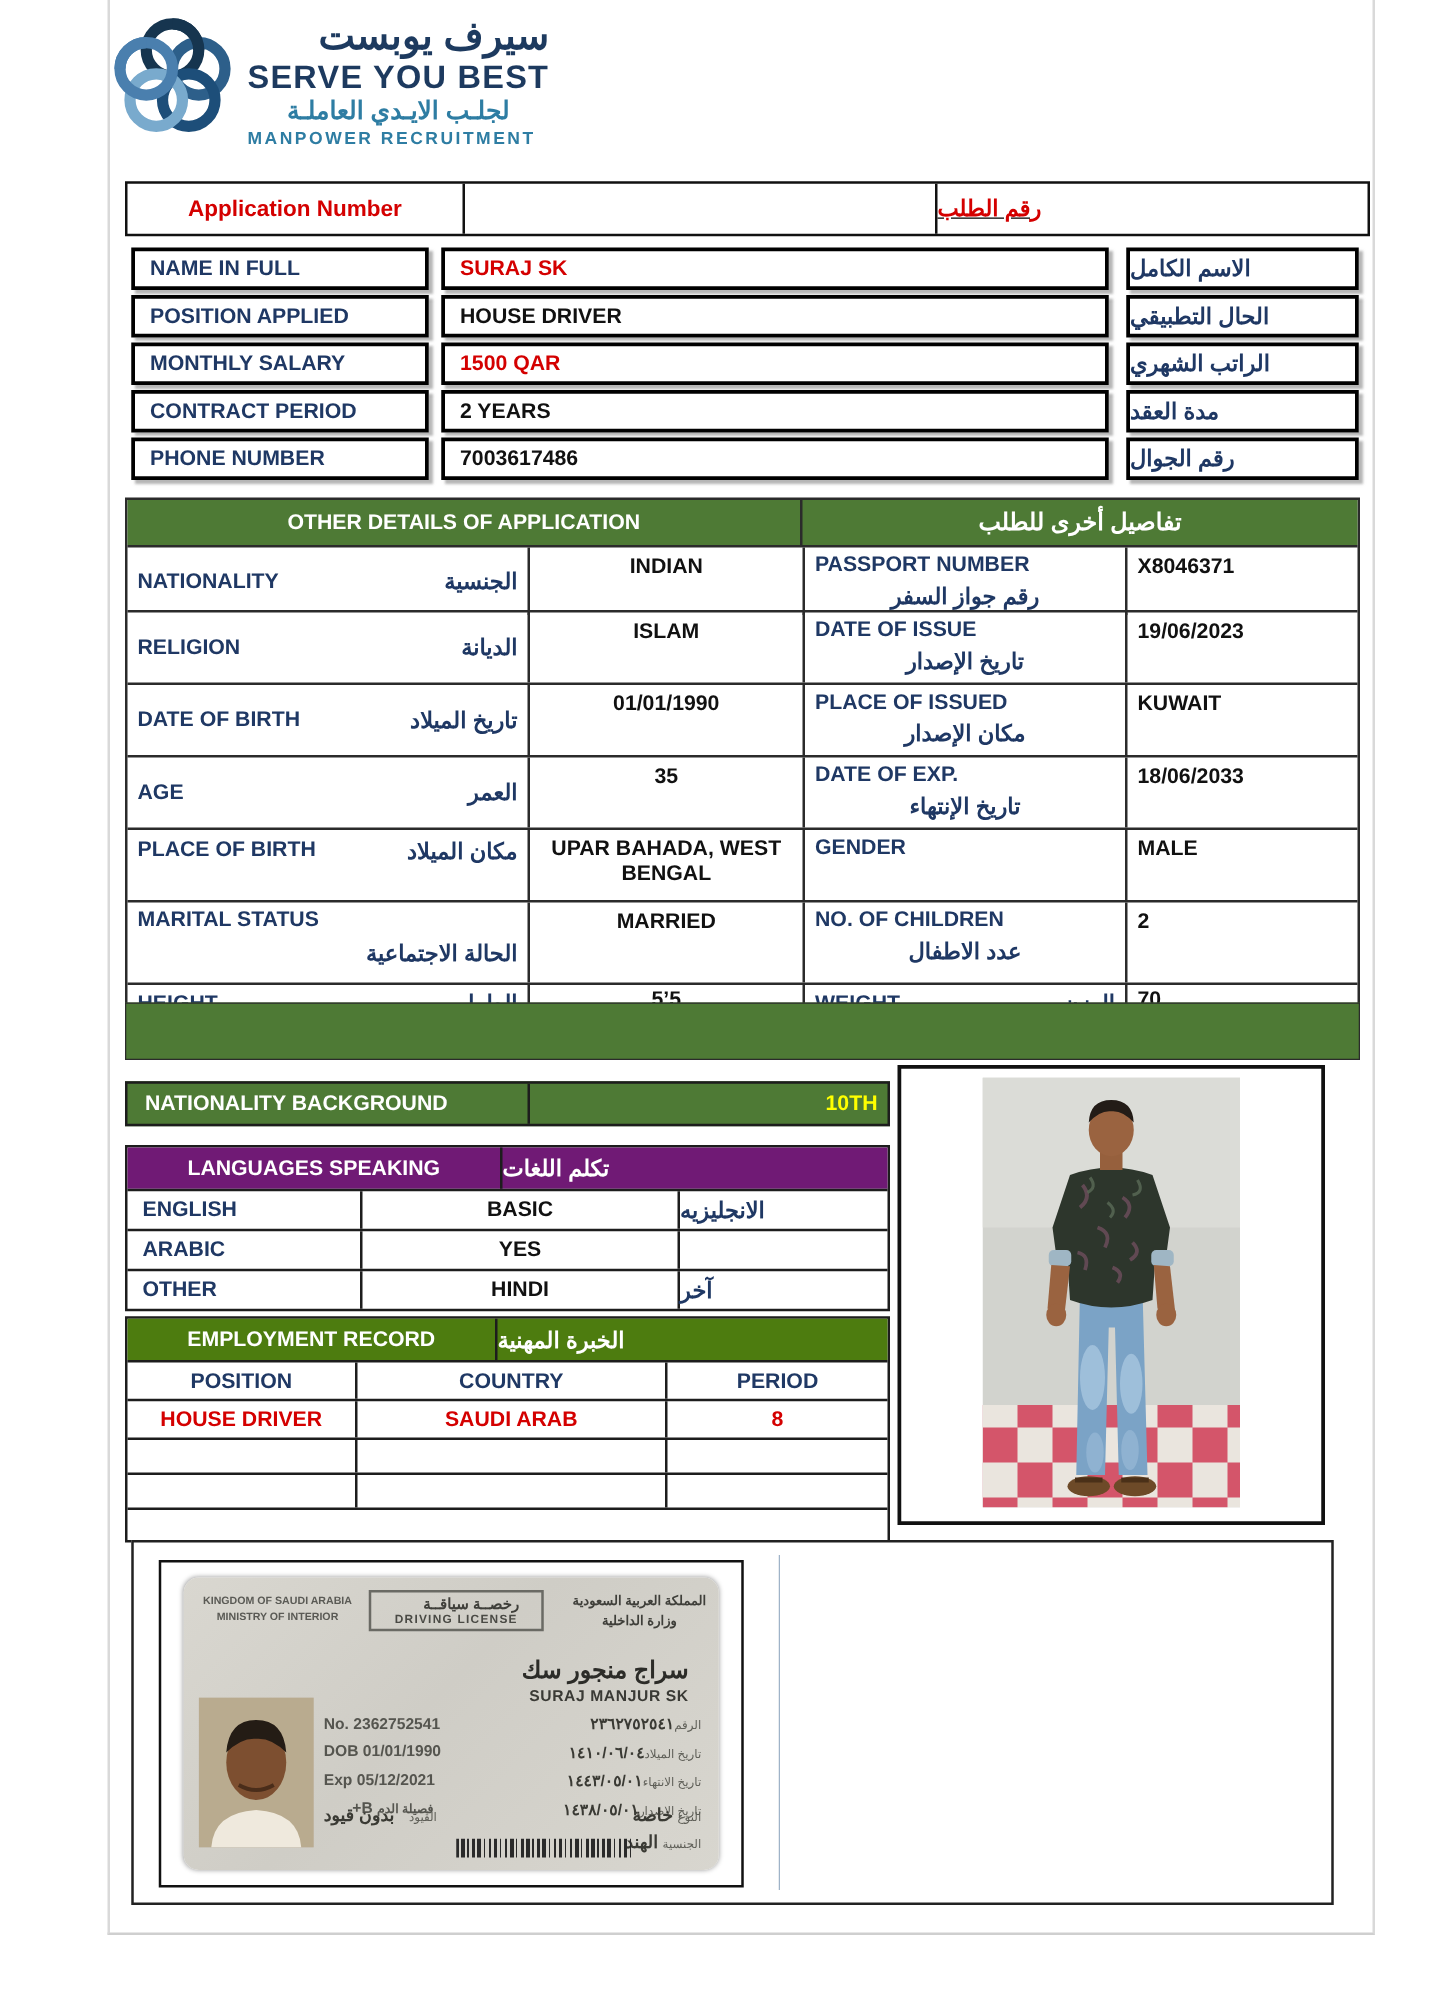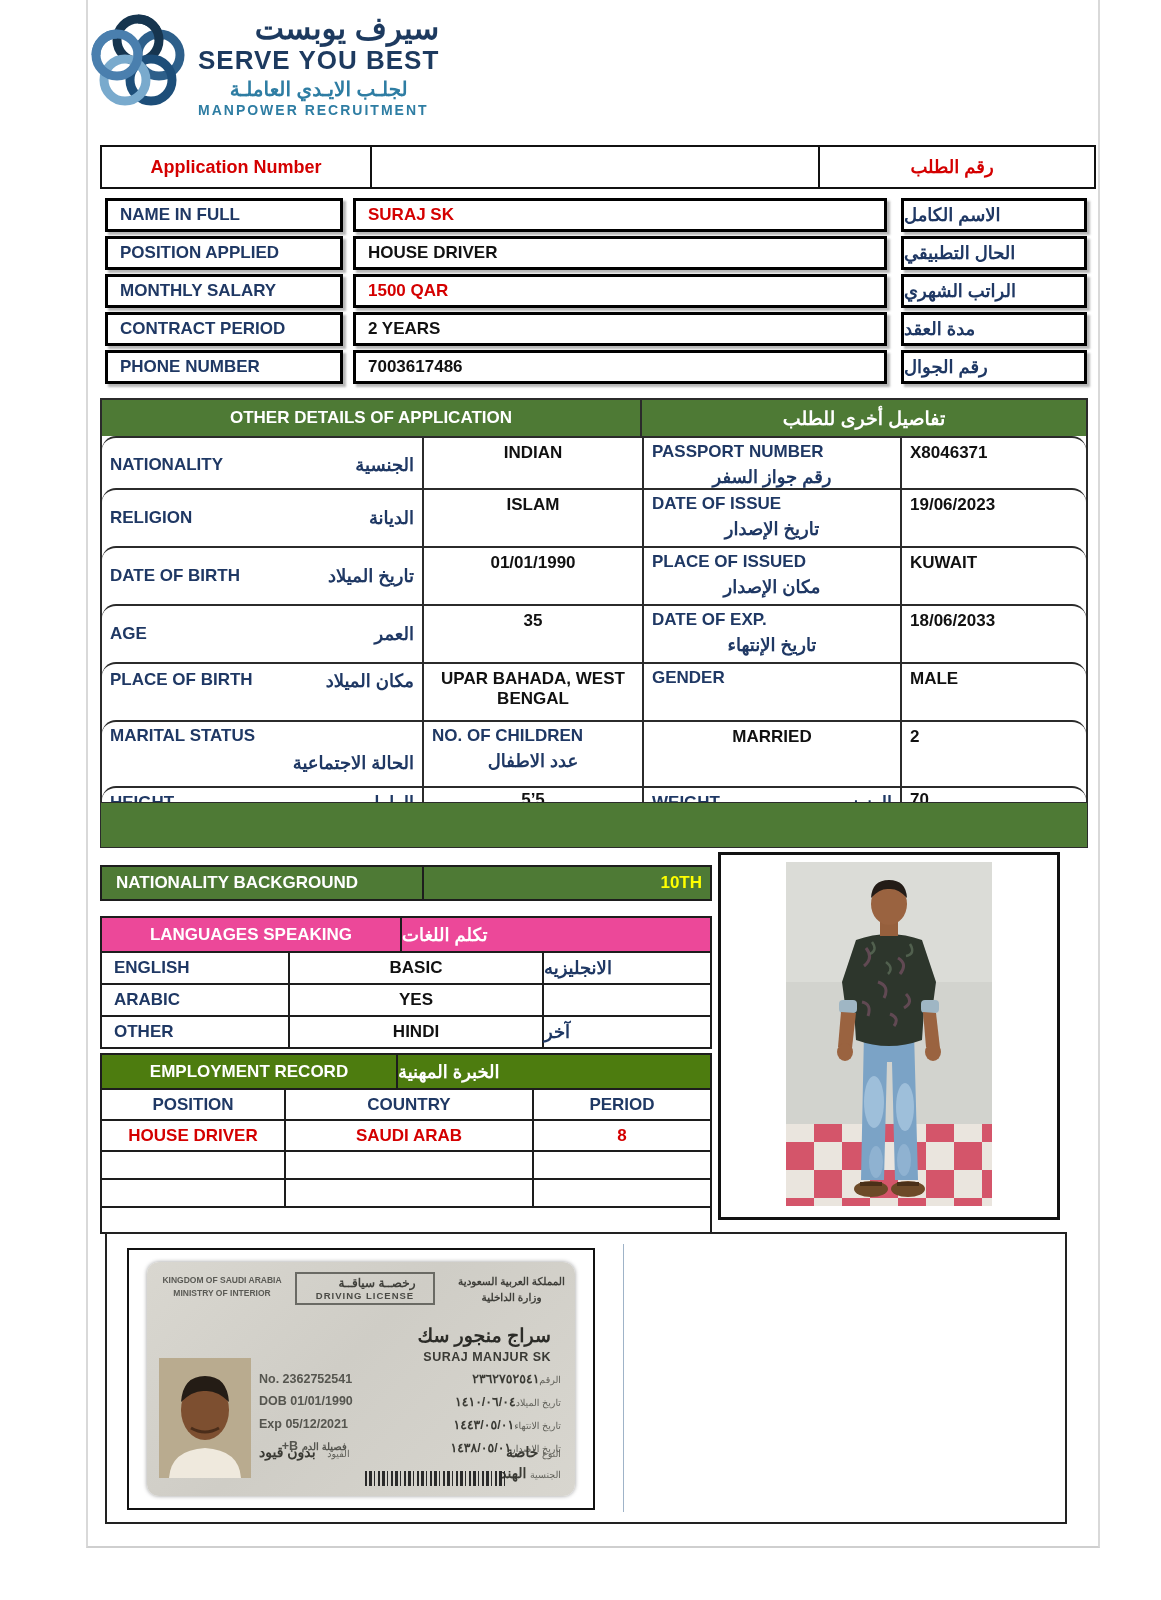--- a/index.html
+++ b/index.html
@@ -10,55 +10,55 @@
   .logo-wrap{left:88px;top:12px;display:flex;align-items:center;gap:10px;}
   .logo-text{display:flex;flex-direction:column;line-height:1.05;}
   .logo-ar{font-size:31px;font-weight:bold;color:#1d3a5f;direction:rtl;letter-spacing:1px;}
   .logo-en{font-size:26px;font-weight:bold;color:#1d3a5f;letter-spacing:1px;margin-top:2px;}
   .logo-ar2{font-size:20px;font-weight:bold;color:#2e7da3;direction:rtl;margin-top:4px;text-align:center;}
   .logo-en2{font-size:14px;font-weight:bold;color:#2e7da3;letter-spacing:2px;margin-top:3px;}
   
   .app-row{left:100px;top:145px;width:992px;height:40px;border:2px solid #111;display:flex;background:#fff;}
   .app-c1{width:268px;border-right:2px solid #111;display:flex;align-items:center;justify-content:center;}
   .app-c2{flex:1;border-right:2px solid #111;}
-  .app-c3{width:274px;display:flex;align-items:center;justify-content:center;padding-right:10px;box-sizing:border-box;}
+  .app-c3{width:344px;display:flex;align-items:center;justify-content:flex-start;padding-right:10px;box-sizing:border-box;text-decoration:underline;}
   .red-bold{color:#d40000;font-weight:bold;font-size:18px;}
   
   .main-info{left:105px;top:198px;width:985px;display:flex;flex-direction:column;gap:4px;}
   .mi-row{display:flex;height:34px;}
   .mi-cell{background:#fff;border:3px solid #000000;box-shadow:3px 3px 2px rgba(110,110,110,.5);display:flex;align-items:center;box-sizing:border-box;}
   .mi-label{width:238px;padding-left:12px;color:#1f3864;font-weight:bold;font-size:17px;}
   .mi-value{width:534px;margin-left:10px;padding-left:12px;font-weight:bold;font-size:17px;color:#111;}
   .mi-ar{width:186px;margin-left:14px;justify-content:flex-end;padding-right:10px;color:#1f3864;font-weight:bold;font-size:18px;direction:rtl;}
   .val-red{color:#d40000;}
   
   .od{left:100px;top:398px;width:988px;border:2px solid #2b2b2b;box-sizing:border-box;background:#fff;}
   .od-hdr{display:flex;height:36px;background:#4e7a35;color:#fff;font-weight:bold;font-size:17px;}
   .od-hdr-l{width:540px;border-right:2px solid #2b2b2b;display:flex;align-items:center;justify-content:center;box-sizing:border-box;}
   .od-hdr-r{flex:1;display:flex;align-items:center;justify-content:center;font-size:19px;direction:rtl;}
-  .od-row{display:grid;grid-template-columns:320px 220px 258px 1fr;border-top:2px solid #2b2b2b;border-radius:14px;}
+  .od-row{display:grid;grid-template-columns:320px 220px 258px 1fr;border-top:2px solid #2b2b2b;}
   .od-c{box-sizing:border-box;padding:4px 8px;}
   .od-c + .od-c{border-left:2px solid #2b2b2b;}
   .lab{color:#1f3864;font-weight:bold;font-size:17px;}
   .arw{color:#1f3864;font-weight:bold;font-size:18px;direction:rtl;}
   .flexbe{display:flex;justify-content:space-between;align-items:center;}
   .cell-val{display:flex;align-items:flex-start;justify-content:center;text-align:center;font-weight:bold;font-size:17px;color:#111;padding-top:5px;}
   .two-line .l1{display:block;}
   .two-line .l2{display:block;text-align:center;margin-top:4px;}
   .two-line-right .l2{display:block;text-align:right;margin-top:6px;}
   .rval{font-weight:bold;font-size:17px;color:#111;padding-top:5px;}
   
   .green-bar{left:100px;top:802px;width:988px;height:46px;background:#4e7a35;border:1px solid #2b2b2b;box-sizing:border-box;}
   
   .edu{left:100px;top:865px;width:612px;height:36px;background:#4e7a35;border:2px solid #1d1d1d;box-sizing:border-box;display:flex;}
   .edu-l{width:322px;border-right:2px solid #1d1d1d;display:flex;align-items:center;padding-left:14px;color:#fff;font-weight:bold;font-size:17px;box-sizing:border-box;}
   .edu-r{flex:1;display:flex;align-items:center;justify-content:flex-end;padding-right:8px;color:#ffff00;font-weight:bold;font-size:17px;}
   
   .langs{left:100px;top:916px;width:612px;border:2px solid #1d1d1d;box-sizing:border-box;}
-  .langs-hdr{display:flex;height:33px;background:#ec4899;color:#fff;font-weight:bold;}
+  .langs-hdr{display:flex;height:33px;background:#701a75;color:#fff;font-weight:bold;}
   .langs-hdr-l{width:300px;border-right:2px solid #1d1d1d;display:flex;align-items:center;justify-content:center;font-size:17px;box-sizing:border-box;}
   .langs-hdr-r{flex:1;display:flex;align-items:center;justify-content:flex-end;padding-right:10px;font-size:18px;direction:rtl;}
   .lang-row{display:grid;grid-template-columns:186px 254px 1fr;border-top:2px solid #1d1d1d;height:30px;}
   .lang-c{display:flex;align-items:center;box-sizing:border-box;}
   .lang-c + .lang-c{border-left:2px solid #1d1d1d;}
   .lang-name{padding-left:12px;color:#1f3864;font-weight:bold;font-size:17px;}
   .lang-level{justify-content:center;font-weight:bold;font-size:17px;color:#111;}
   .lang-ar{justify-content:flex-end;padding-right:10px;color:#1f3864;font-weight:bold;font-size:18px;direction:rtl;}
   
   .emp{left:100px;top:1053px;width:612px;border:2px solid #1d1d1d;box-sizing:border-box;}
@@ -235,25 +235,25 @@
       <span class="lab">GENDER</span>
     </div>
     <div class="od-c rval">MALE</div>
   </div>
 
   <div class="od-row" style="height:64px;">
     <div class="od-c two-line-right">
       <span class="lab l1">MARITAL STATUS</span>
       <span class="arw l2">الحالة الاجتماعية</span>
     </div>
+    <div class="od-c cell-val">MARRIED</div>
     <div class="od-c two-line">
       <span class="lab l1">NO. OF CHILDREN</span>
       <span class="arw l2">عدد الاطفال</span>
     </div>
-    <div class="od-c cell-val">MARRIED</div>
     <div class="od-c rval">2</div>
   </div>
 
   <div class="od-row" style="height:30px;">
     <div class="od-c flexbe">
       <span class="lab">HEIGHT</span>
       <span class="arw">الطول</span>
     </div>
     <div class="od-c cell-val" style="padding-top:2px;">5’5</div>
     <div class="od-c flexbe">

